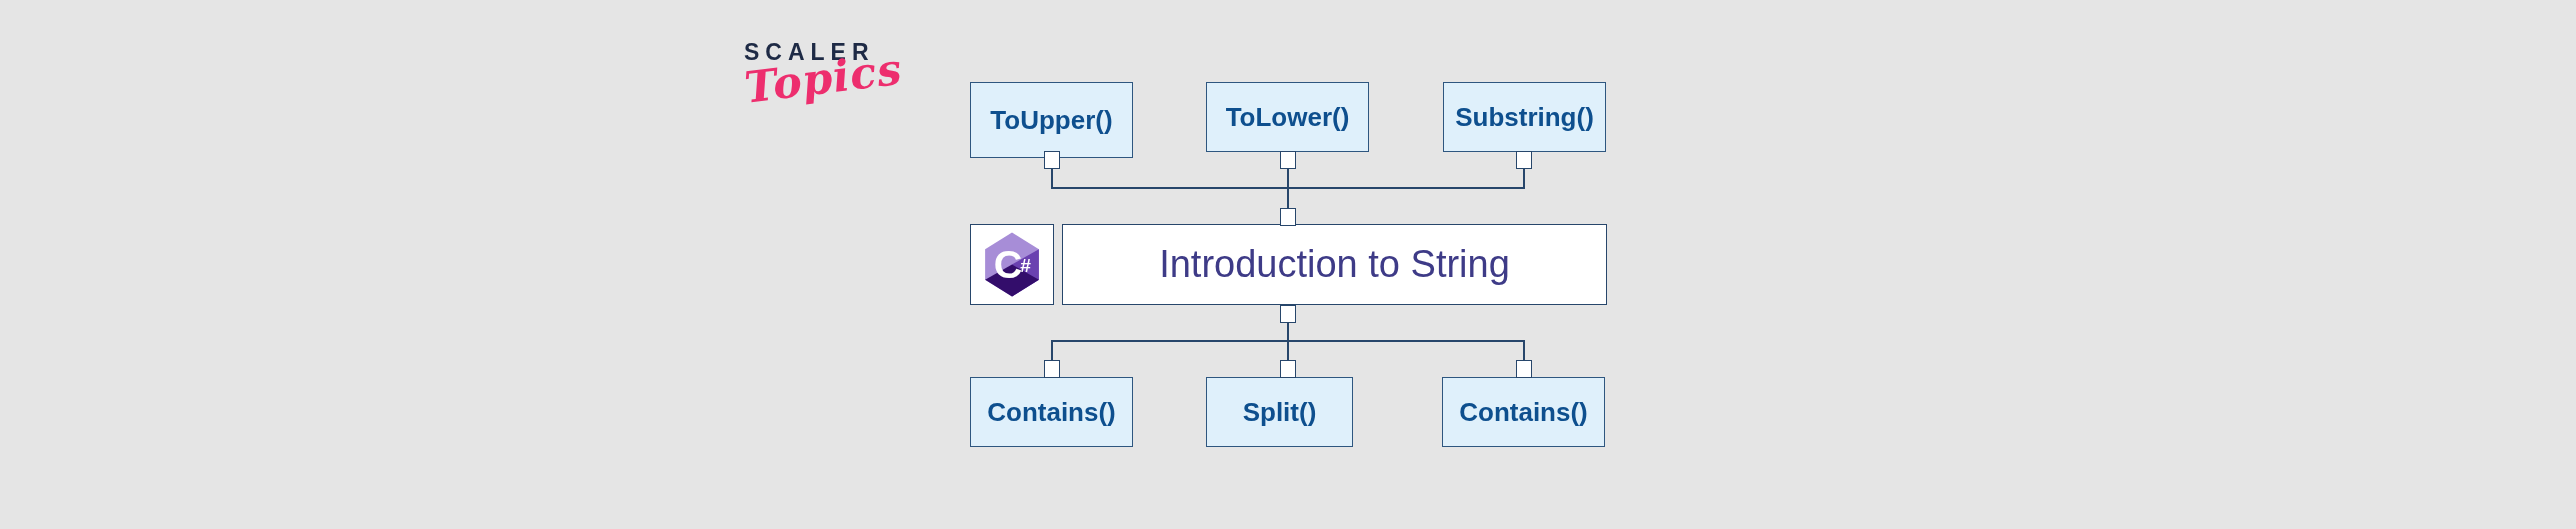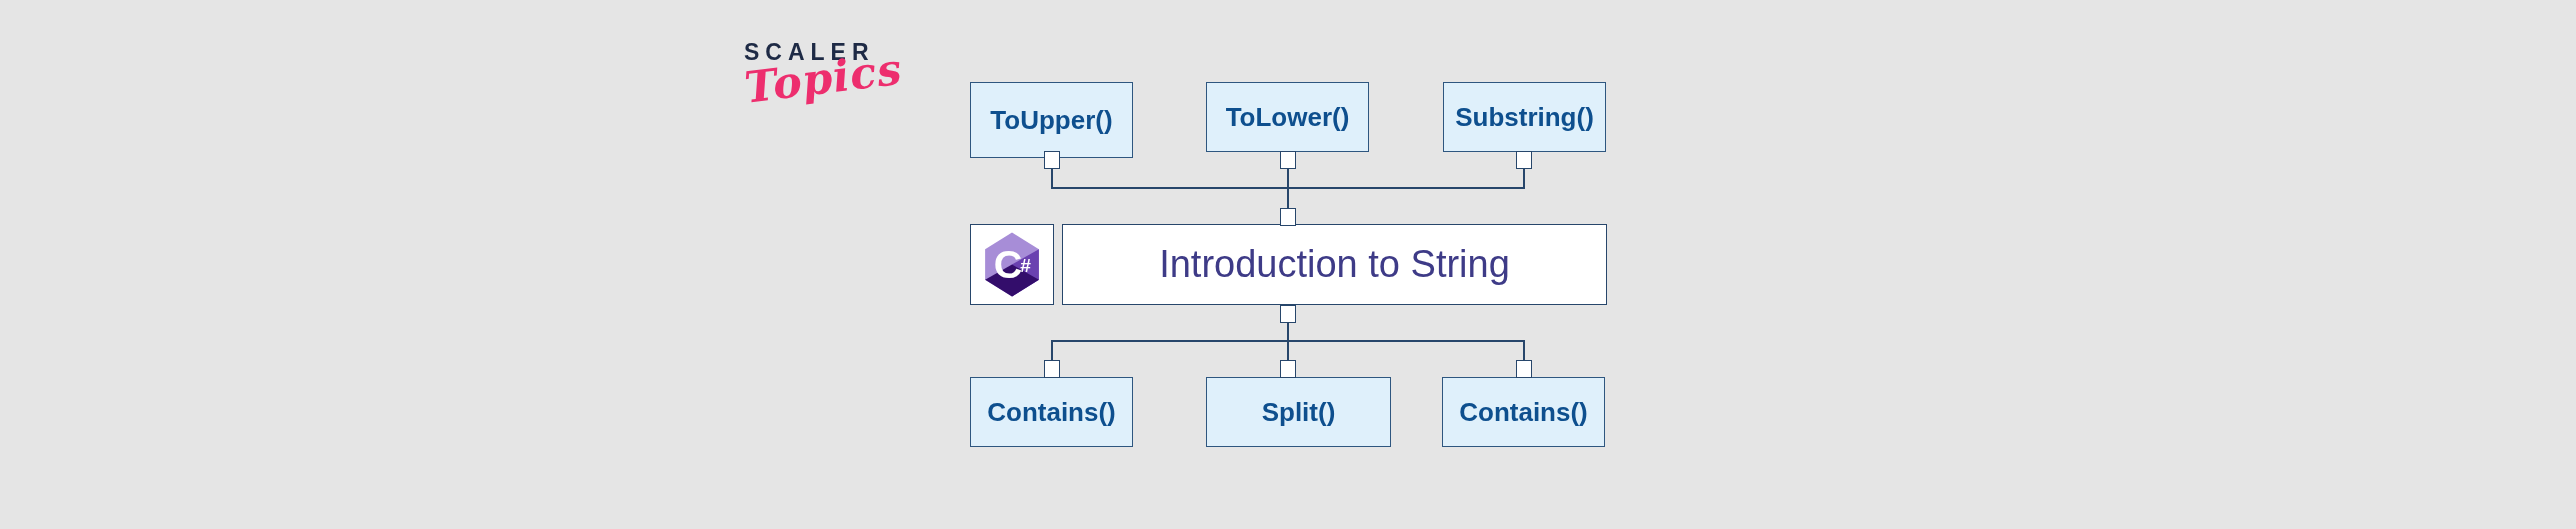--- a/index.html
+++ b/index.html
@@ -95,21 +95,21 @@
       <text x="63" y="63" font-family="Liberation Sans, sans-serif" font-size="30" font-weight="bold" fill="#ffffff">#</text>
     </svg>
   </div>
   <div class="title-box" style="left:1062px; top:224px; width:545px; height:81px;">
     <span>Introduction to String</span>
   </div>
 
   <div class="node" style="left:970px; top:377px; width:163px; height:70px;">
     <span>Contains()</span>
   </div>
-  <div class="node" style="left:1206px; top:377px; width:185px; height:70px;">
+  <div class="node" style="left:1206px; top:377px; width:147px; height:70px;">
     <span>Split()</span>
   </div>
   <div class="node" style="left:1442px; top:377px; width:163px; height:70px;">
     <span>Contains()</span>
   </div>
 
   <div class="port" style="left:1044px; top:151px;"></div>
   <div class="port" style="left:1280px; top:151px;"></div>
   <div class="port" style="left:1516px; top:151px;"></div>
   <div class="port" style="left:1280px; top:208px;"></div>

